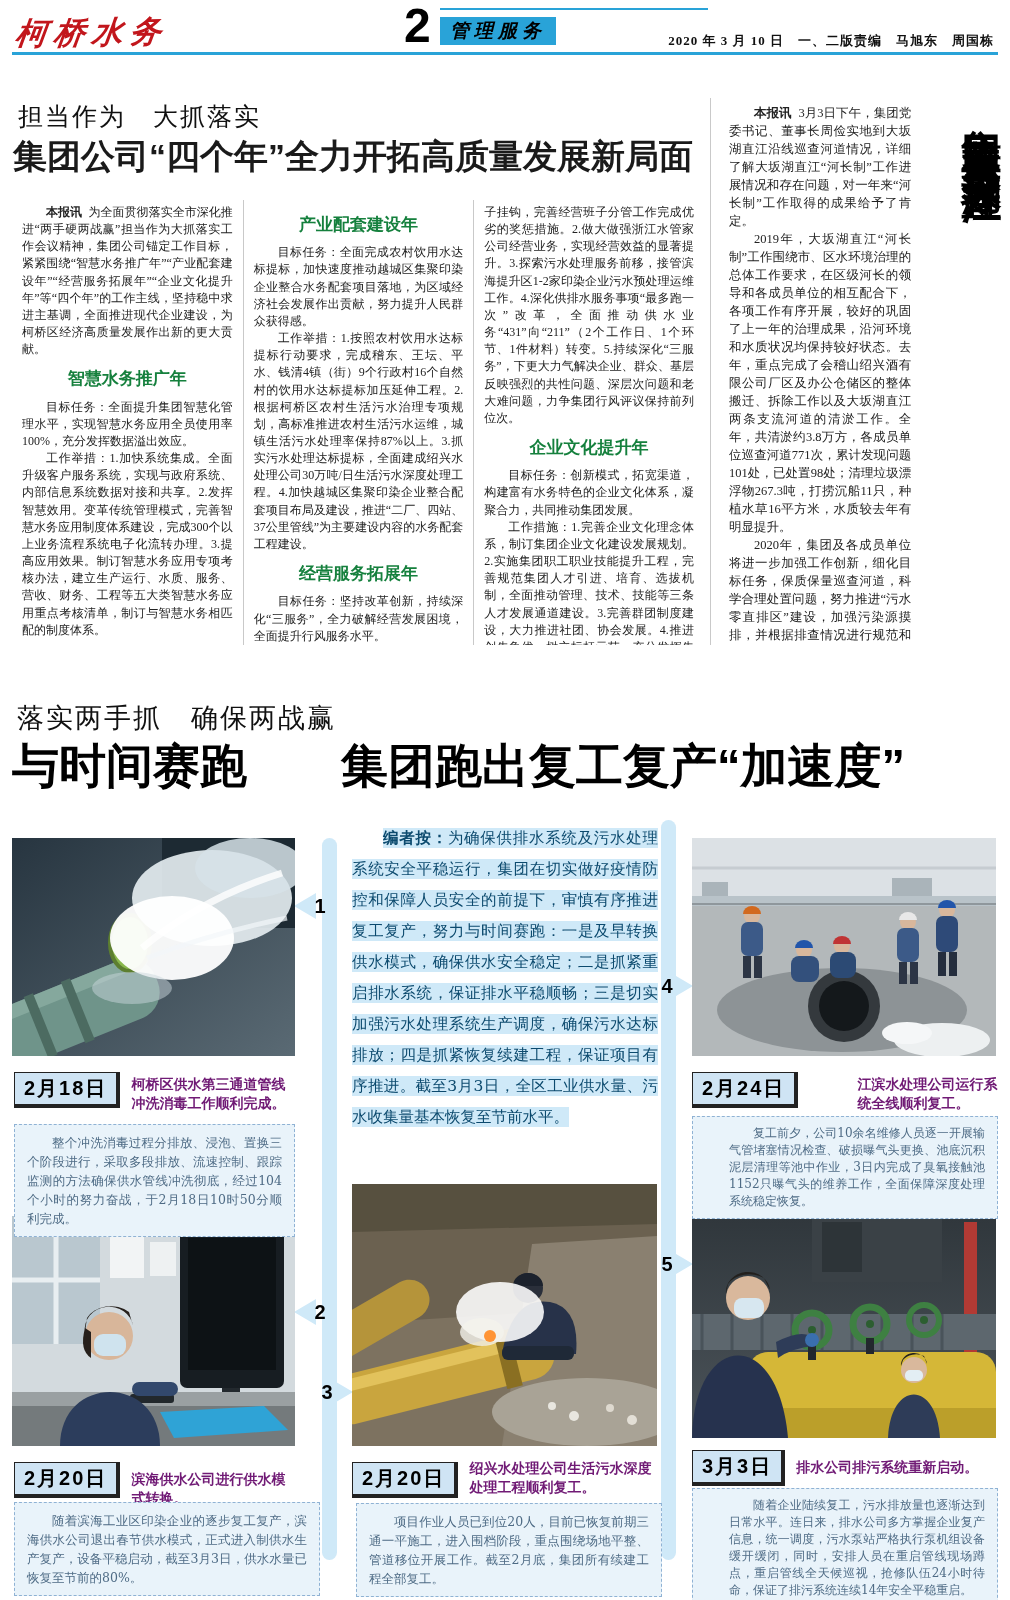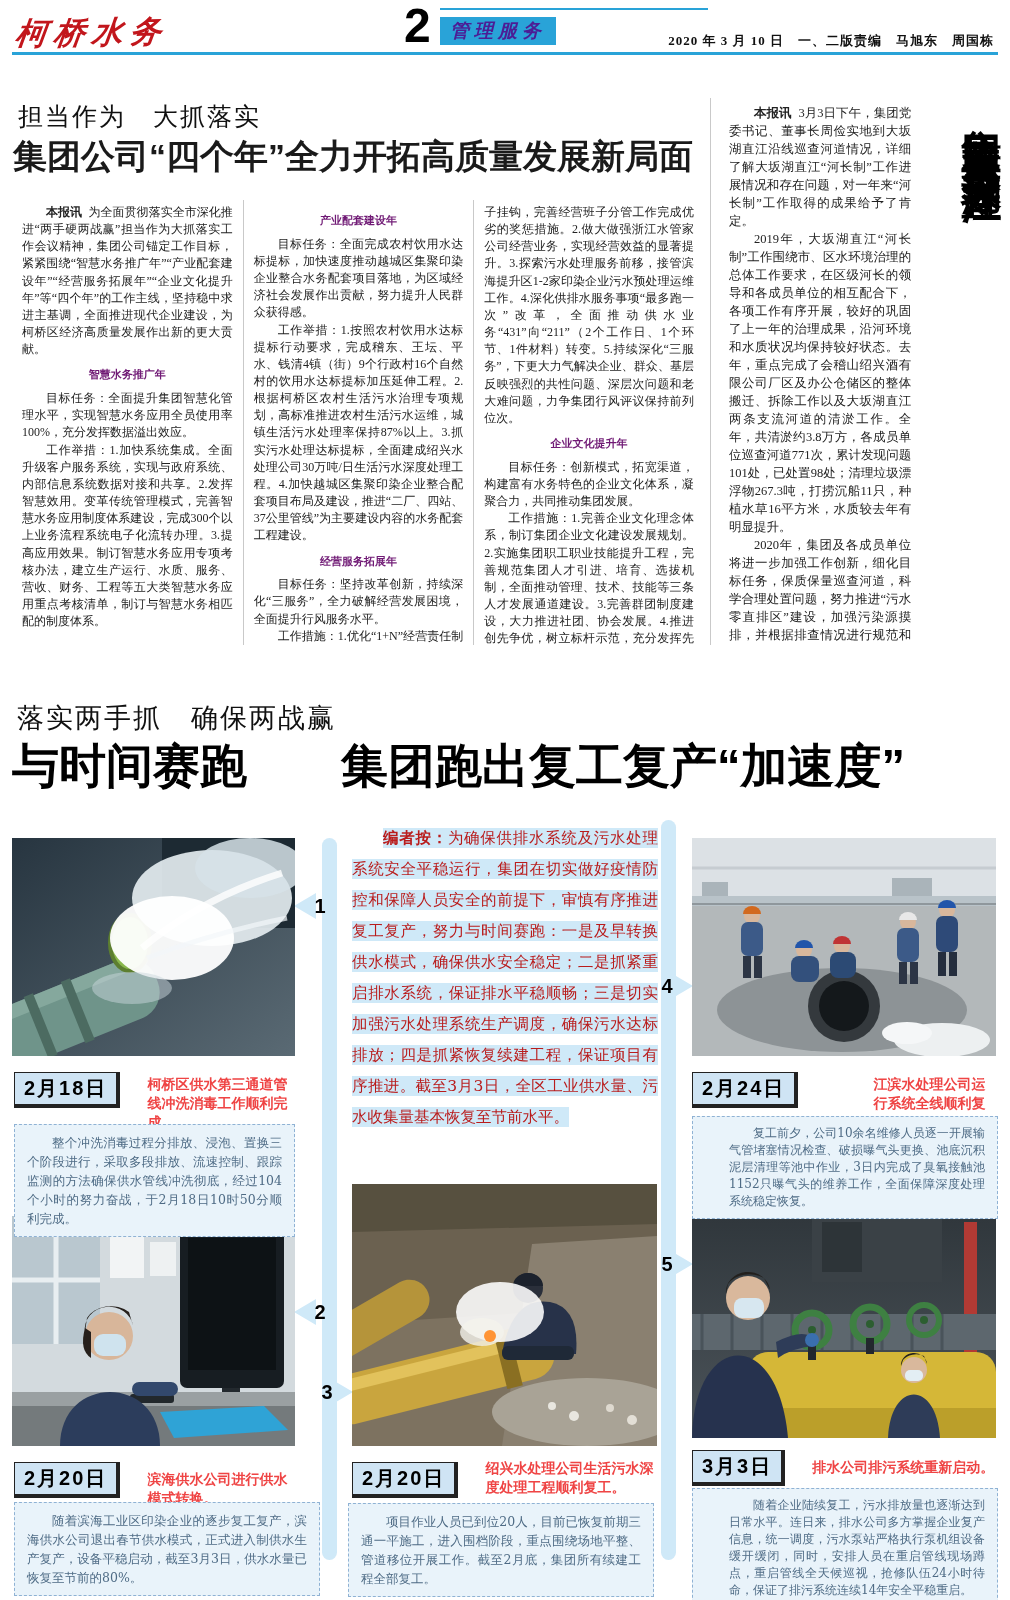--- a/index.html
+++ b/index.html
@@ -8,58 +8,58 @@
          font-family:"Liberation Serif", serif; color:#1a1a1a; }
   .abs { position:absolute; }
 
   
   .masthead { left:16px; top:12px; font-family:"DejaVu Serif", serif; font-style:italic;
               font-weight:900; font-size:31px; color:#c2161c; letter-spacing:7px;
               transform:skewX(-8deg) rotate(-1deg); }
   .pageno { left:404px; top:2px; font-family:"Liberation Sans", sans-serif;
             font-weight:900; font-size:48px; line-height:1; color:#000; }
   .section-tag { left:440px; top:17px; height:28px; line-height:28px; padding:0 10px;
-                 background:#29a3d8; color:#4c1d95; font-family:"Liberation Sans", sans-serif;
+                 background:#29a3d8; color:#000000; font-family:"Liberation Sans", sans-serif;
                  font-weight:700; font-style:italic; font-size:19px; letter-spacing:5px; }
   .thin-rule { left:440px; top:8px; width:268px; height:2px; background:#29a3d8; }
   .main-rule { left:12px; top:52px; width:986px; height:3px; background:#29a3d8; }
   .dateline { top:32px; right:16px; font-size:13px; font-weight:700; letter-spacing:1px; color:#111; }
 
   
   .a1-kicker { left:18px; top:100px; font-size:25px; letter-spacing:2px; color:#111; }
   .a1-headline { left:13px; top:136px; width:692px;
                  font-family:"Liberation Sans", sans-serif; font-weight:900;
                  font-size:34px; line-height:1.2; letter-spacing:0; white-space:nowrap; }
   .a1-cols { left:12px; top:200px; width:692px; height:445px; display:flex; overflow:hidden; }
   .col { width:33.33%; padding:4px 10px 0 10px; font-size:12px; line-height:1.43;
          text-align:justify; color:#222; }
   .col + .col { border-left:1px solid #c9c9c9; }
   .bp { text-indent:2em; }
   .lead { font-family:"Liberation Sans", sans-serif; font-weight:700; margin-right:.55em; }
   .subhead { text-align:center; text-indent:0; font-family:"Liberation Sans", sans-serif;
-             font-weight:700; font-size:11px; margin:9px 0 7px 0; color:#701a75; }
+             font-weight:700; font-size:17px; margin:9px 0 7px 0; color:#15803d; }
 
   
   .a2 { left:710px; top:98px; width:292px; height:547px; display:flex; overflow:hidden; }
   .a2-body { width:212px; border-left:1px solid #c9c9c9; padding:6px 8px 0 18px;
              font-size:12.5px; line-height:1.44; text-align:justify; color:#222; }
   .a2-headline { width:80px; font-family:"Liberation Sans", sans-serif; font-weight:900;
                  font-size:40px; line-height:1; letter-spacing:5px;
                  writing-mode:vertical-rl; text-orientation:upright; margin-left:4px; color:#000; }
 
   
   .s2-kicker { left:17px; top:700px; font-size:27px; letter-spacing:2px; color:#111; }
   .s2-headline { left:12px; top:738px; width:990px;
                  font-family:"Liberation Sans", sans-serif; font-weight:900;
                  font-size:47px; line-height:1.2; white-space:nowrap; color:#000; }
 
   
   .note { left:352px; top:822px; width:306px; height:350px; overflow:hidden;
           font-family:"DejaVu Serif", serif; font-size:15.5px; line-height:2.0;
-          color:#b91c1c; text-align:justify; }
+          color:#0c4a6e; text-align:justify; }
   .note p { text-indent:2em; }
   .hl { background:#cfe9f8; padding:1px 0; }
   .note-label { font-weight:700; }
 
   
   .bar { width:15px; background:#cfe9f8; border-radius:8px; }
   .bar-left  { left:322px; top:838px; height:722px; }
   .bar-right { left:661px; top:820px; height:740px; }
   .marker { display:flex; align-items:center; height:28px; }
   .tri { width:0; height:0; border-top:13px solid transparent; border-bottom:13px solid transparent; }
@@ -72,22 +72,22 @@
   
   .photo { overflow:hidden; background:#888; }
   .photo svg { display:block; }
 
   
   .ev-row { display:flex; align-items:flex-start; }
   .badge { flex:0 0 auto; background:#cfe4f4; border:1px solid #222;
            border-right-width:4px; border-bottom-width:4px; padding:2px 9px;
            font-family:"Liberation Sans", sans-serif; font-weight:700; font-size:20px;
            letter-spacing:2px; color:#000; }
-  .ev-title { margin-left:27px; padding-top:3px; font-family:"Liberation Sans", sans-serif;
-              font-weight:700; font-size:14px; line-height:1.35; color:#ef4444; }
+  .ev-title { margin-left:11px; padding-top:3px; font-family:"Liberation Sans", sans-serif;
+              font-weight:700; font-size:14px; line-height:1.35; color:#701a75; }
   .ev-box { background:#e9f3fa; border:1px dashed #8fb2d4; padding:8px 12px;
             font-family:"DejaVu Serif", serif; font-size:12.5px; line-height:1.52;
             color:#4e6b85; text-align:justify; }
   .ev-box p { text-indent:2em; }
   .ev-box-compact { font-size:12px; line-height:1.42;padding-left:36px; }
 </style>
 </head>
 <body>
 
 <div class="abs masthead">柯桥水务</div>
@@ -366,21 +366,21 @@
   <span class="ev-title" style="padding-top:8px;">滨海供水公司进行供水模式转换。</span>
 </div>
 <div class="abs ev-box" style="left:14px; top:1502px; width:306px;">
   <p>随着滨海工业区印染企业的逐步复工复产，滨海供水公司退出春节供水模式，正式进入制供水生产复产，设备平稳启动，截至3月3日，供水水量已恢复至节前的80%。</p>
 </div>
 
 <div class="abs ev-row" style="left:352px; top:1456px; width:306px;">
   <span class="badge" style="margin-top:6px;">2月20日</span>
   <span class="ev-title">绍兴水处理公司生活污水深度处理工程顺利复工。</span>
 </div>
-<div class="abs ev-box" style="left:348px; top:1503px; width:306px;">
+<div class="abs ev-box" style="left:356px; top:1503px; width:306px;">
   <p>项目作业人员已到位20人，目前已恢复前期三通一平施工，进入围档阶段，重点围绕场地平整、管道移位开展工作。截至2月底，集团所有续建工程全部复工。</p>
 </div>
 
 <div class="abs ev-row" style="left:692px; top:1072px; width:306px;gap:48px;">
   <span class="badge">2月24日</span>
   <span class="ev-title">江滨水处理公司运行系统全线顺利复工。</span>
 </div>
 <div class="abs ev-box ev-box-compact" style="left:692px; top:1116px; width:306px;">
   <p>复工前夕，公司10余名维修人员逐一开展输气管堵塞情况检查、破损曝气头更换、池底沉积泥层清理等池中作业，3日内完成了臭氧接触池1152只曝气头的维养工作，全面保障深度处理系统稳定恢复。</p>
 </div>

